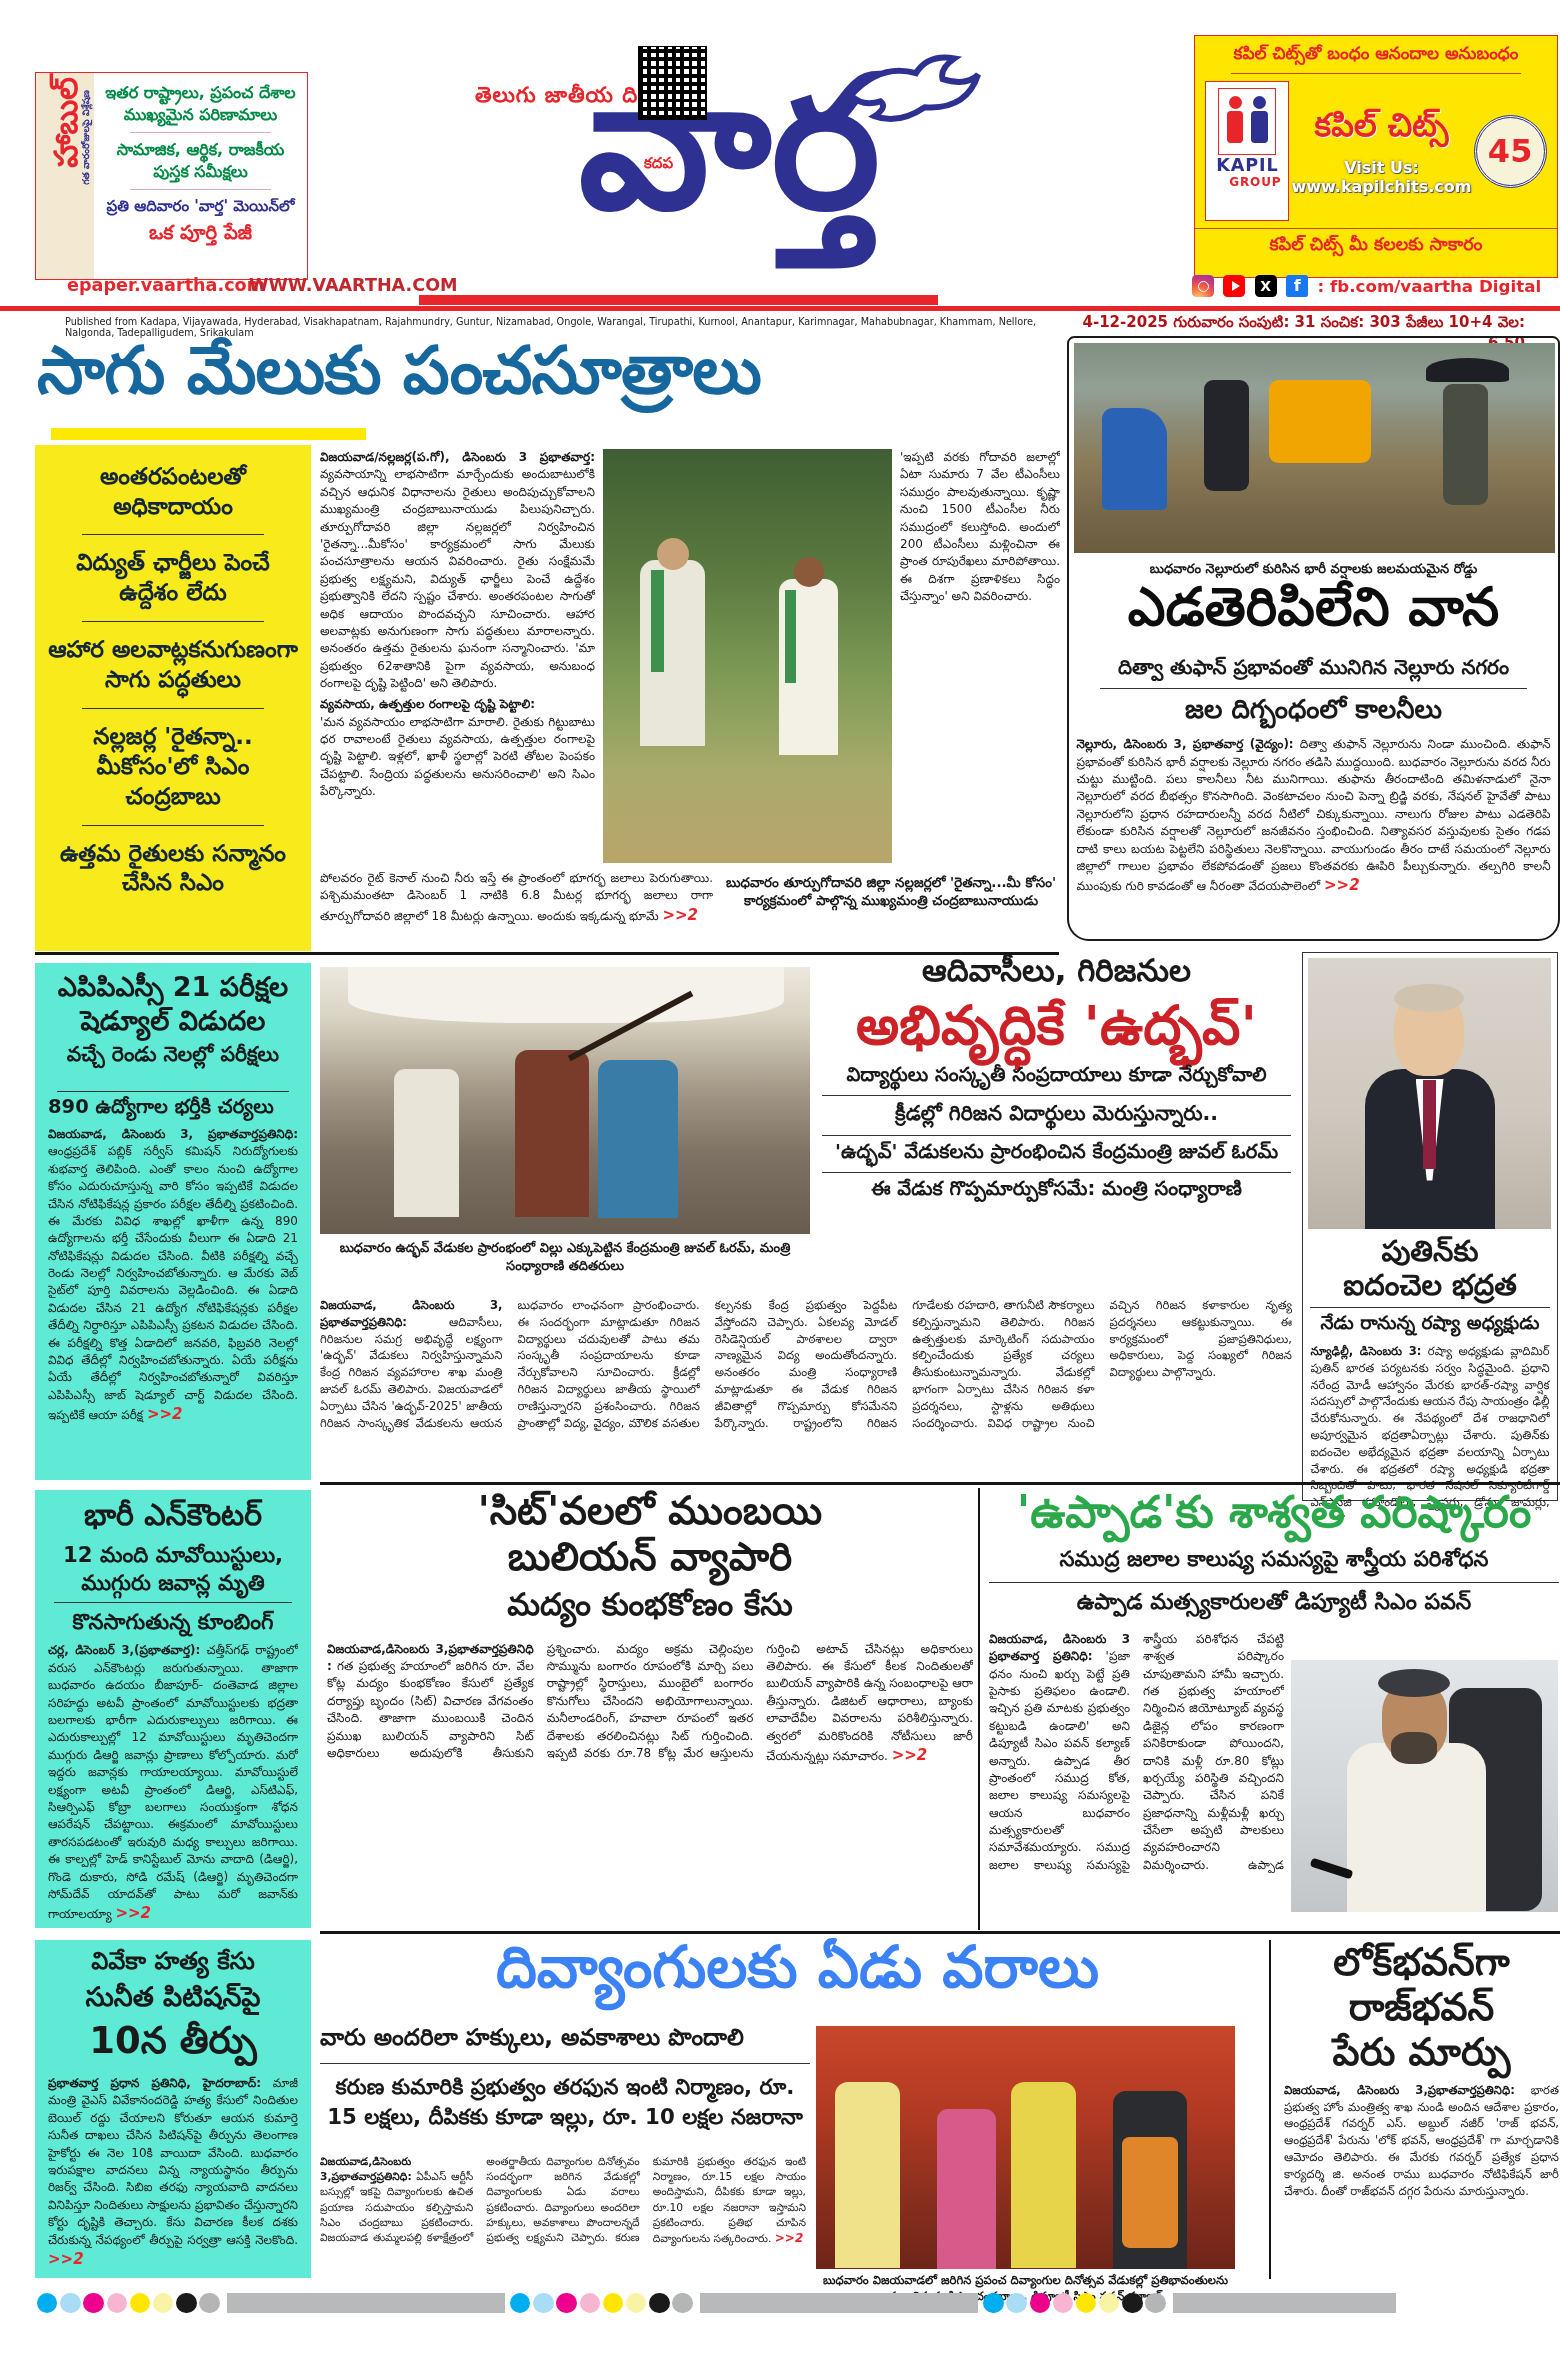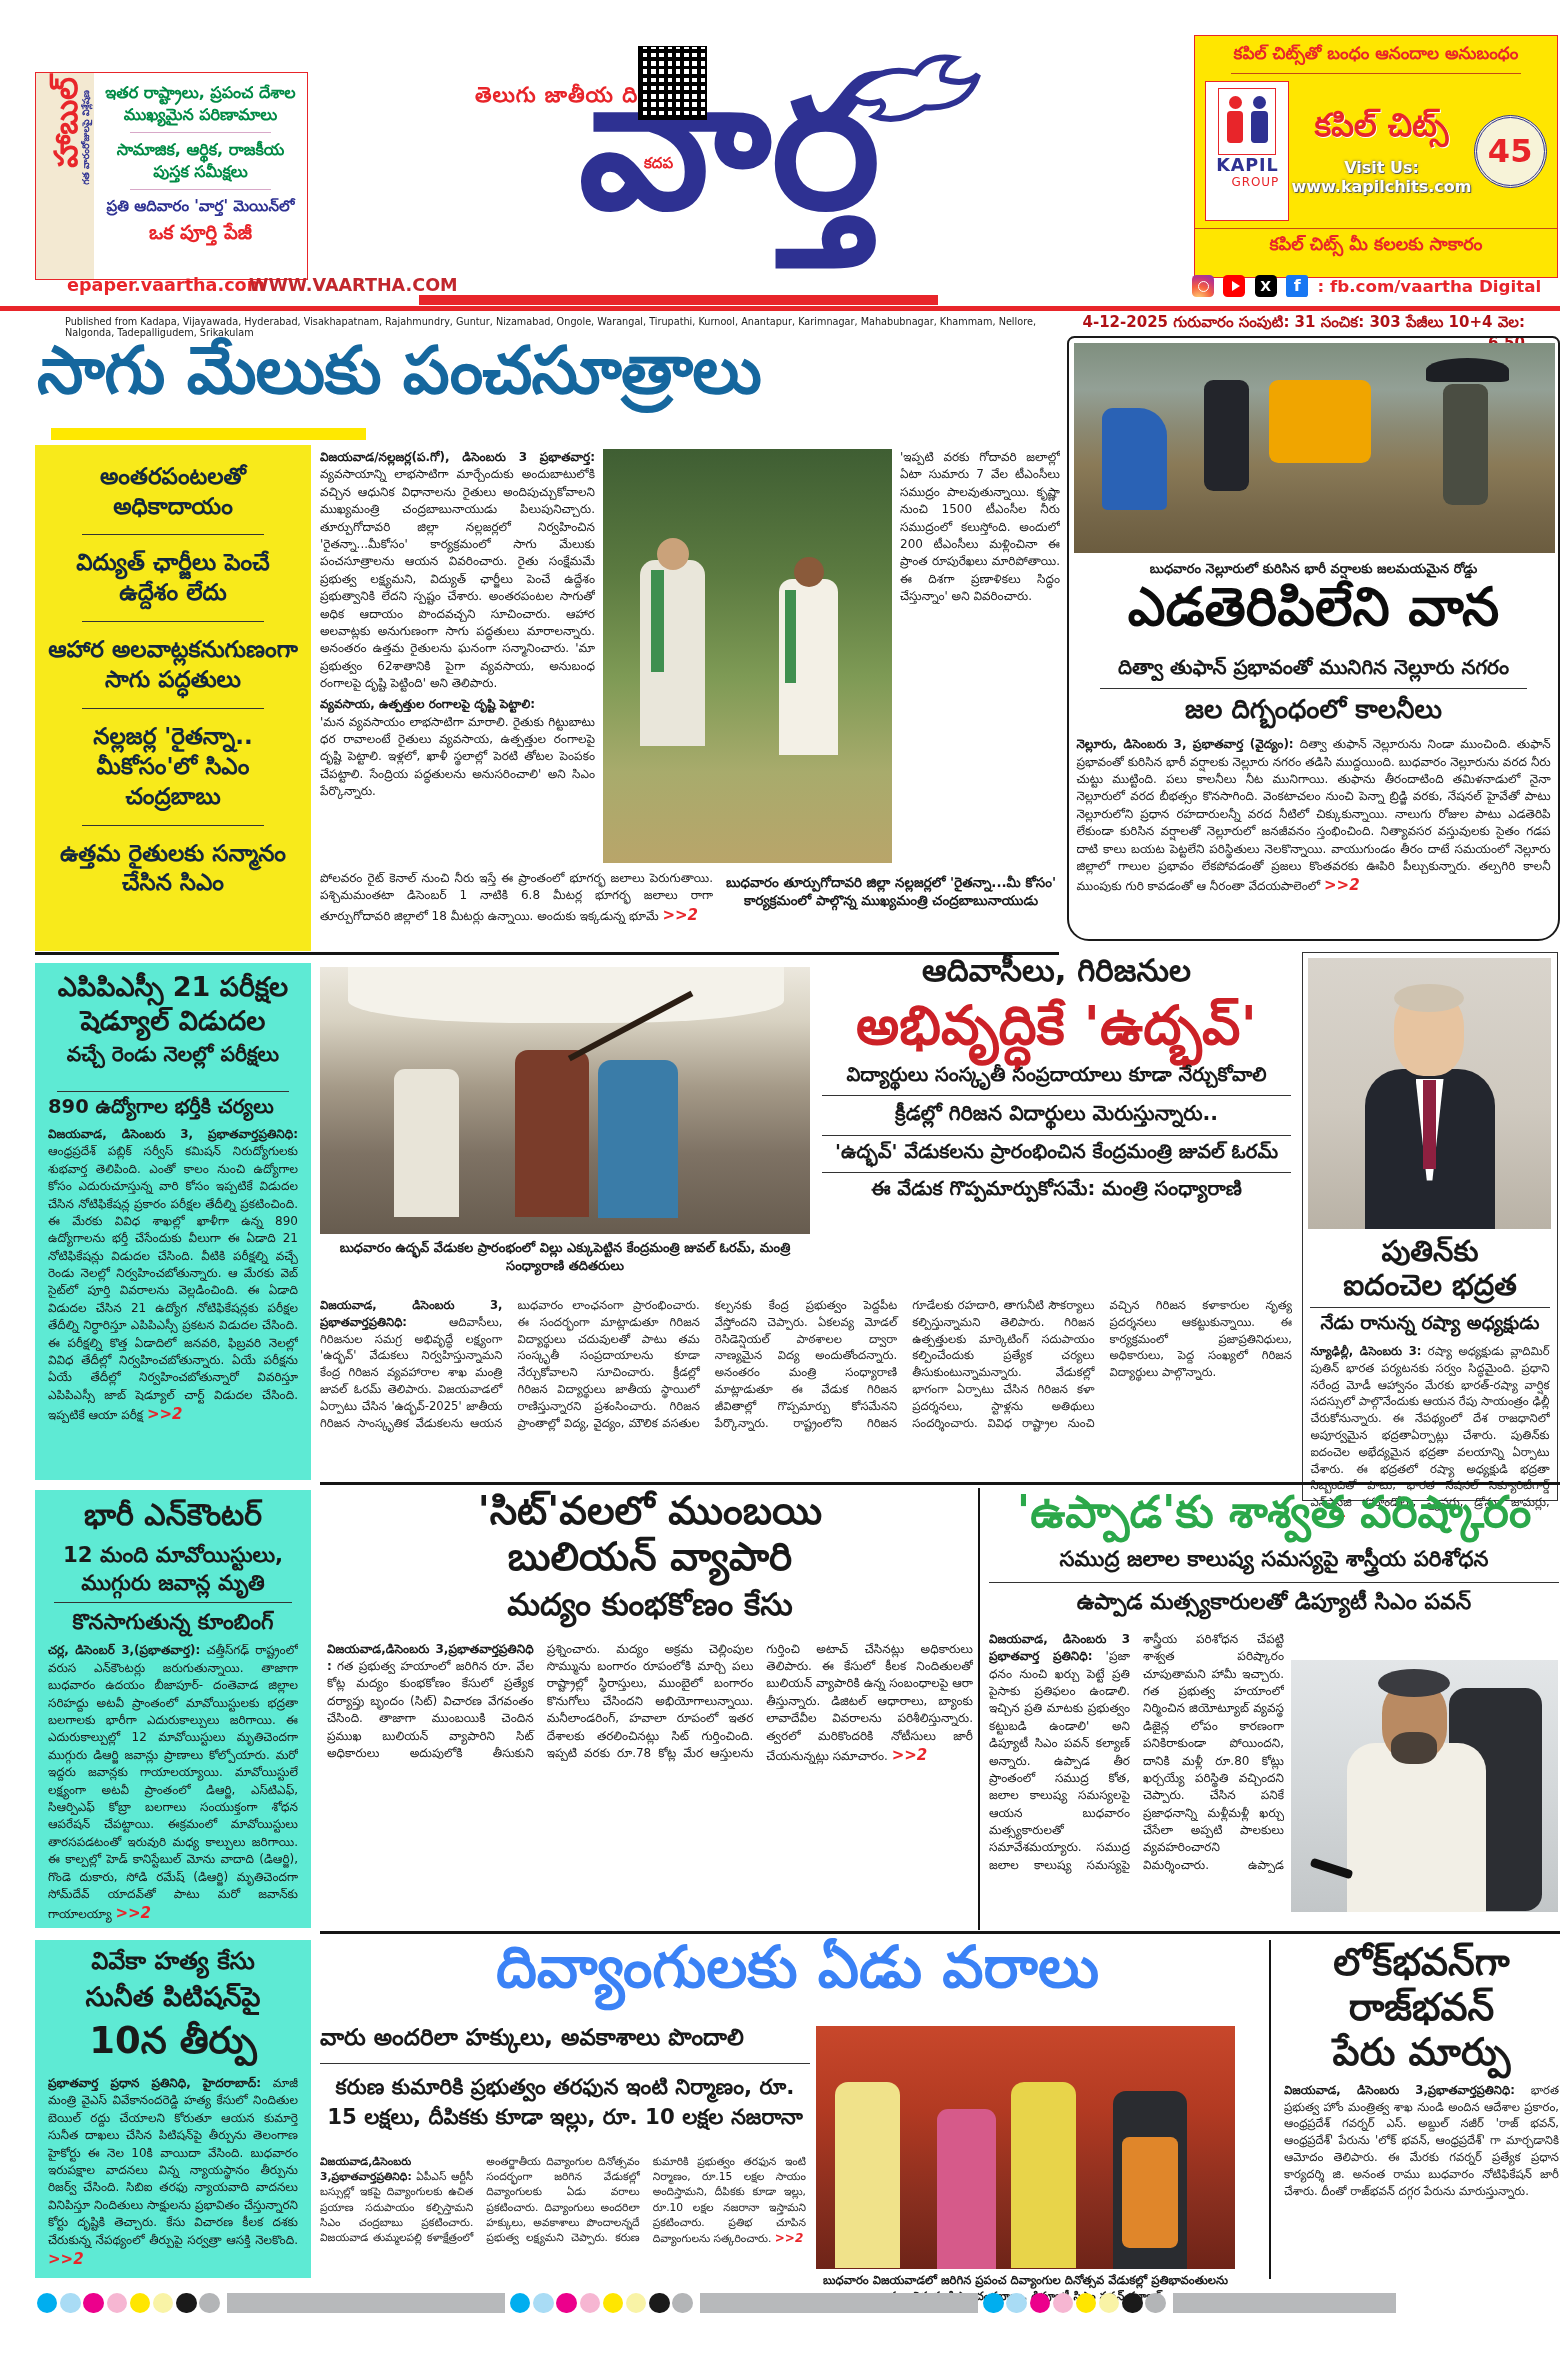--- a/index.html
+++ b/index.html
@@ -76,21 +76,21 @@
     <hr style="border:0;border-top:1.9px solid #c44b16;width:80%;margin:1.9px auto 7.4px;">
     <div style="display:flex;align-items:center;justify-content:space-around;padding:0 9.3px;">
       <div style="width:82px;height:132px;background:#fff;border:1.9px solid #e8252a;text-align:center;padding-top:5.6px;">
         <div style="width:56px;height:65px;margin:0 auto;border:1.9px solid #e8252a;position:relative;">
           <div style="position:absolute;left:9.3px;top:7.4px;width:13px;height:13px;border-radius:50%;background:#e8252a;"></div>
           <div style="position:absolute;right:9.3px;top:7.4px;width:13px;height:13px;border-radius:50%;background:#2e3192;"></div>
           <div style="position:absolute;left:7.4px;top:22px;width:16.7px;height:32px;background:#e8252a;border-radius:3.7px;"></div>
           <div style="position:absolute;right:7.4px;top:22px;width:16.7px;height:32px;background:#2e3192;border-radius:3.7px;"></div>
         </div>
         <div style="color:#2e3192;font-weight:bold;font-size:17.6px;letter-spacing:0.9px;">KAPIL</div>
-        <div style="color:#e8252a;font-weight:normal;font-size:12px;letter-spacing:0.9px;padding-left:16px;">GROUP</div>
+        <div style="color:#e8252a;font-weight:bold;font-size:12px;letter-spacing:0.9px;padding-left:16px;">GROUP</div>
       </div>
       <div style="text-align:center;">
         <div style="color:#e8252a;font-weight:bold;font-size:32px;text-shadow:0.9px 0.9px 0 #fff;">కపిల్ చిట్స్</div>
         <div style="color:#fff;text-shadow:0 0 2.8px #555,0.9px 0.9px 0 #555;font-weight:bold;font-size:16px;margin-top:7.4px;">Visit Us:</div>
         <div style="color:#fff;text-shadow:0 0 2.8px #555,0.9px 0.9px 0 #555;font-weight:bold;font-size:16px;">www.kapilchits.com</div>
       </div>
       <div style="width:67px;height:67px;border-radius:50%;background:#f7f3d8;border:3.7px double #2e3192;display:flex;align-items:center;justify-content:center;">
         <span style="color:#e8252a;font-weight:bold;font-size:32px;">45</span>
       </div>
     </div>

